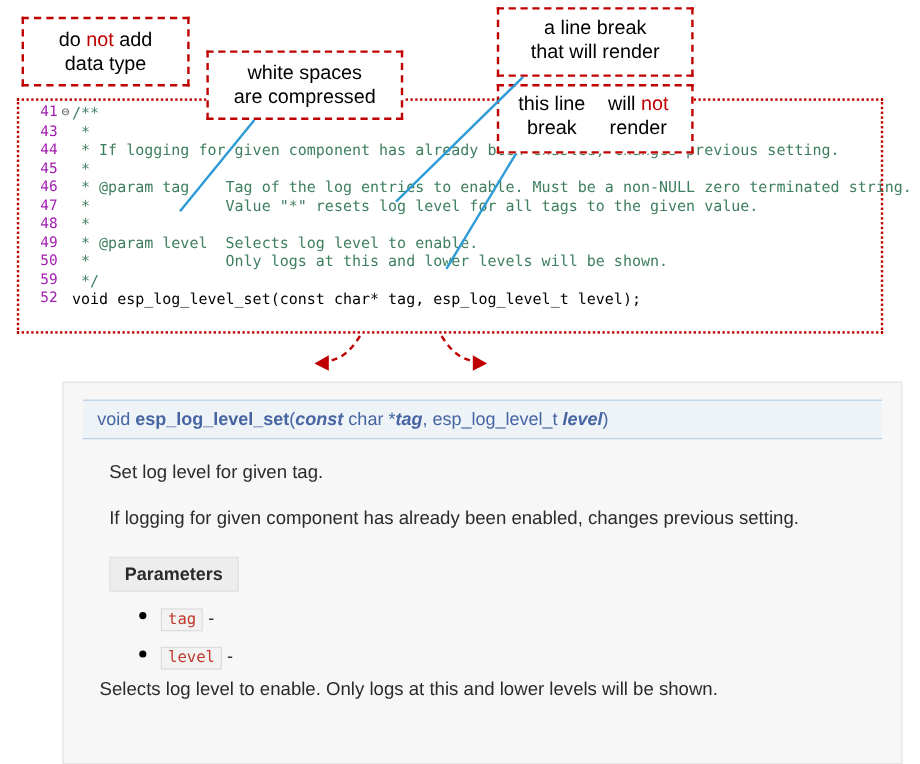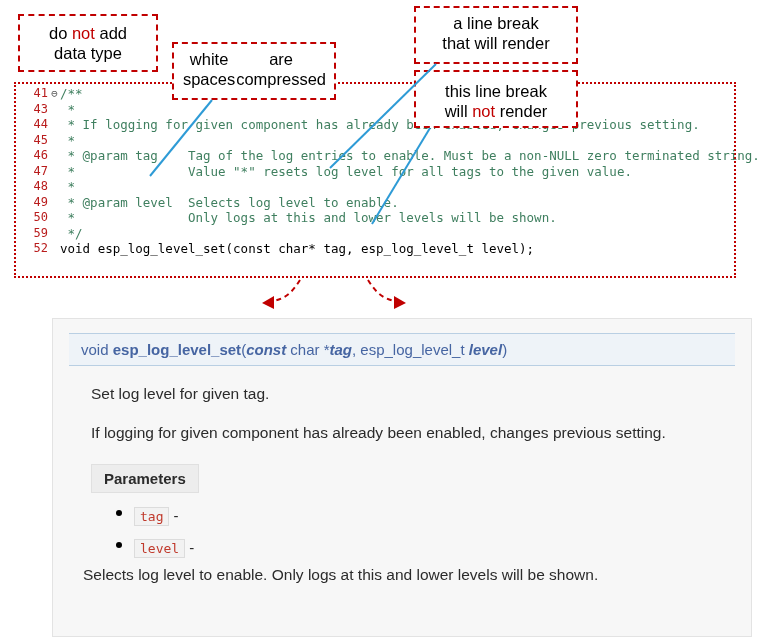--- a/index.html
+++ b/index.html
@@ -41,38 +41,38 @@
     flex-direction: column;
     justify-content: center;
     text-align: center;
   }
   #callout-whitespace {
     left: 172px;
     top: 42px;
     width: 164px;
     height: 58px;
     display: flex;
-    flex-direction: row;
+    flex-direction: column;
     justify-content: center;
   }
   #callout-linebreak-render {
     left: 414px;
     top: 6px;
     width: 164px;
     height: 58px;
     display: flex;
     flex-direction: column;
   }
   #callout-linebreak-norender {
     left: 414px;
     top: 70px;
     width: 164px;
     height: 58px;
     display: flex;
-    flex-direction: column;
+    flex-direction: row;
     justify-content: flex-end;
   }
 
   
   #connectors {
     position: absolute;
     left: 0;
     top: 0;
     width: 767px;
     height: 637px;
@@ -97,21 +97,21 @@
     display: flex;
     align-items: flex-start;
     font-family: "DejaVu Sans Mono", monospace;
     font-size: 12.5px;
     line-height: 15.5px;
     white-space: pre;
   }
   .gutter {
     width: 30px;
     text-align: right;
-    color: #b91c1c;
+    color: #a21caf;
     flex: 0 0 auto;
     font-family: "DejaVu Sans Mono", monospace;
     font-size: 12px;
     padding-right: 1px;
   }
   .foldmark {
     width: 11px;
     flex: 0 0 auto;
     text-align: center;
     color: #5a5a5a;

